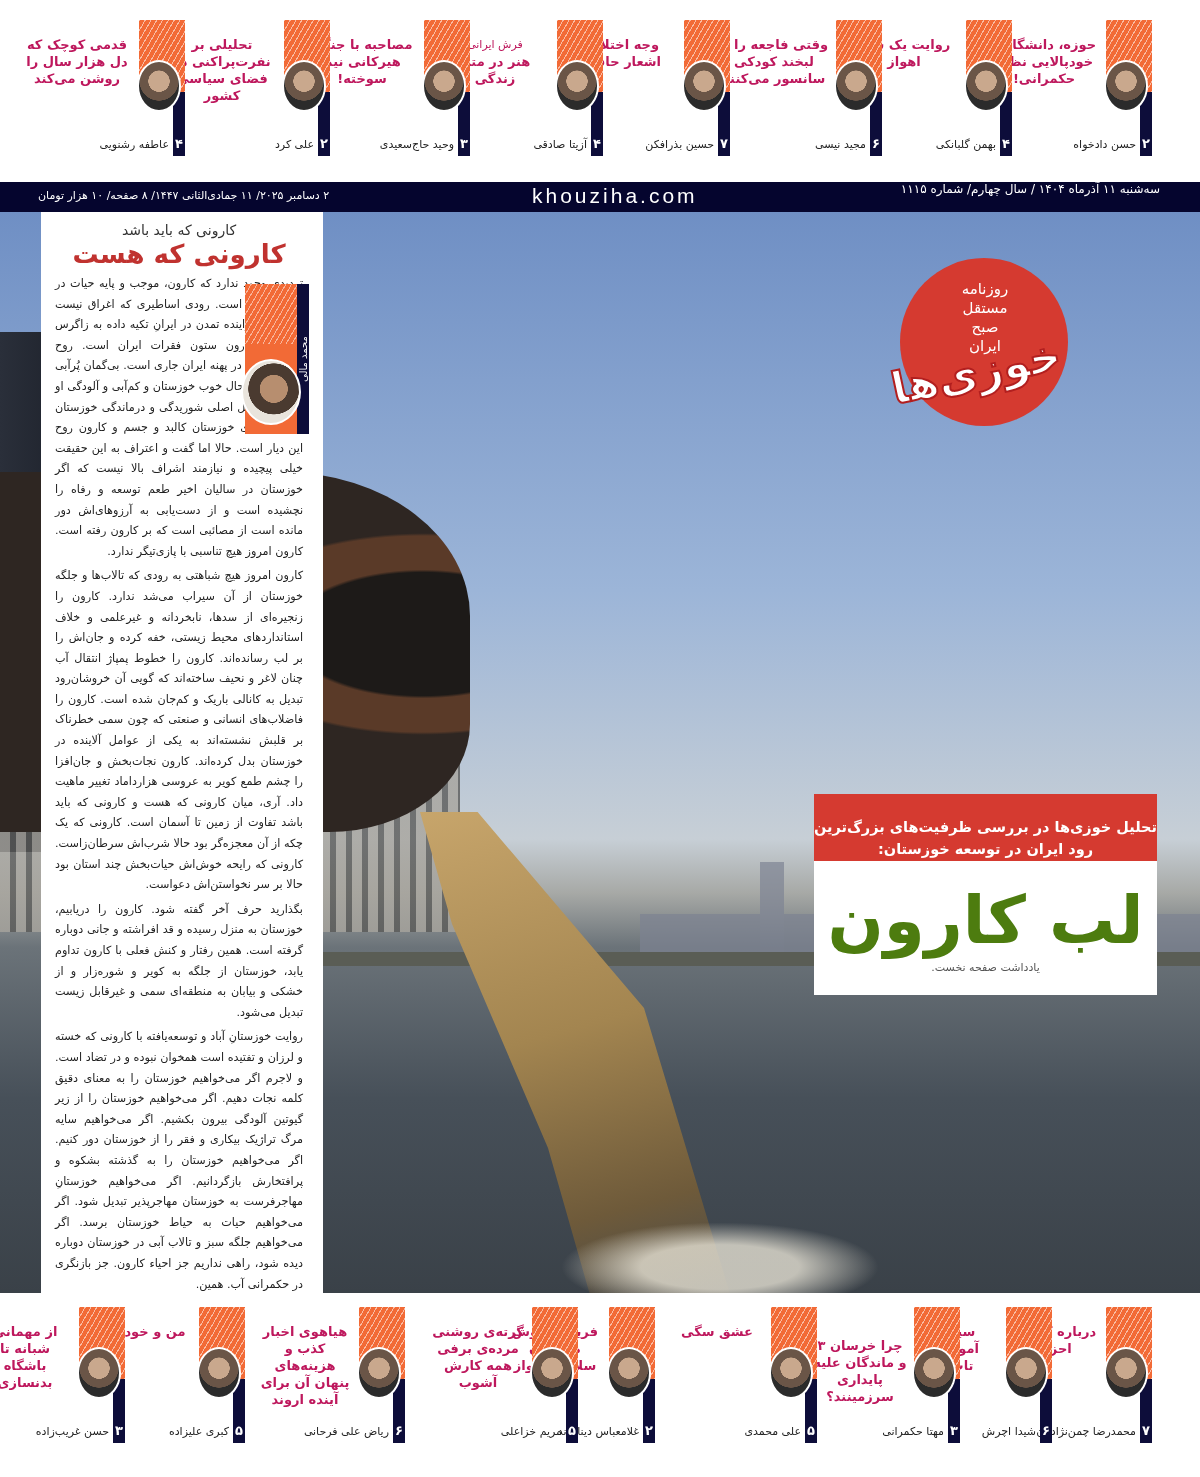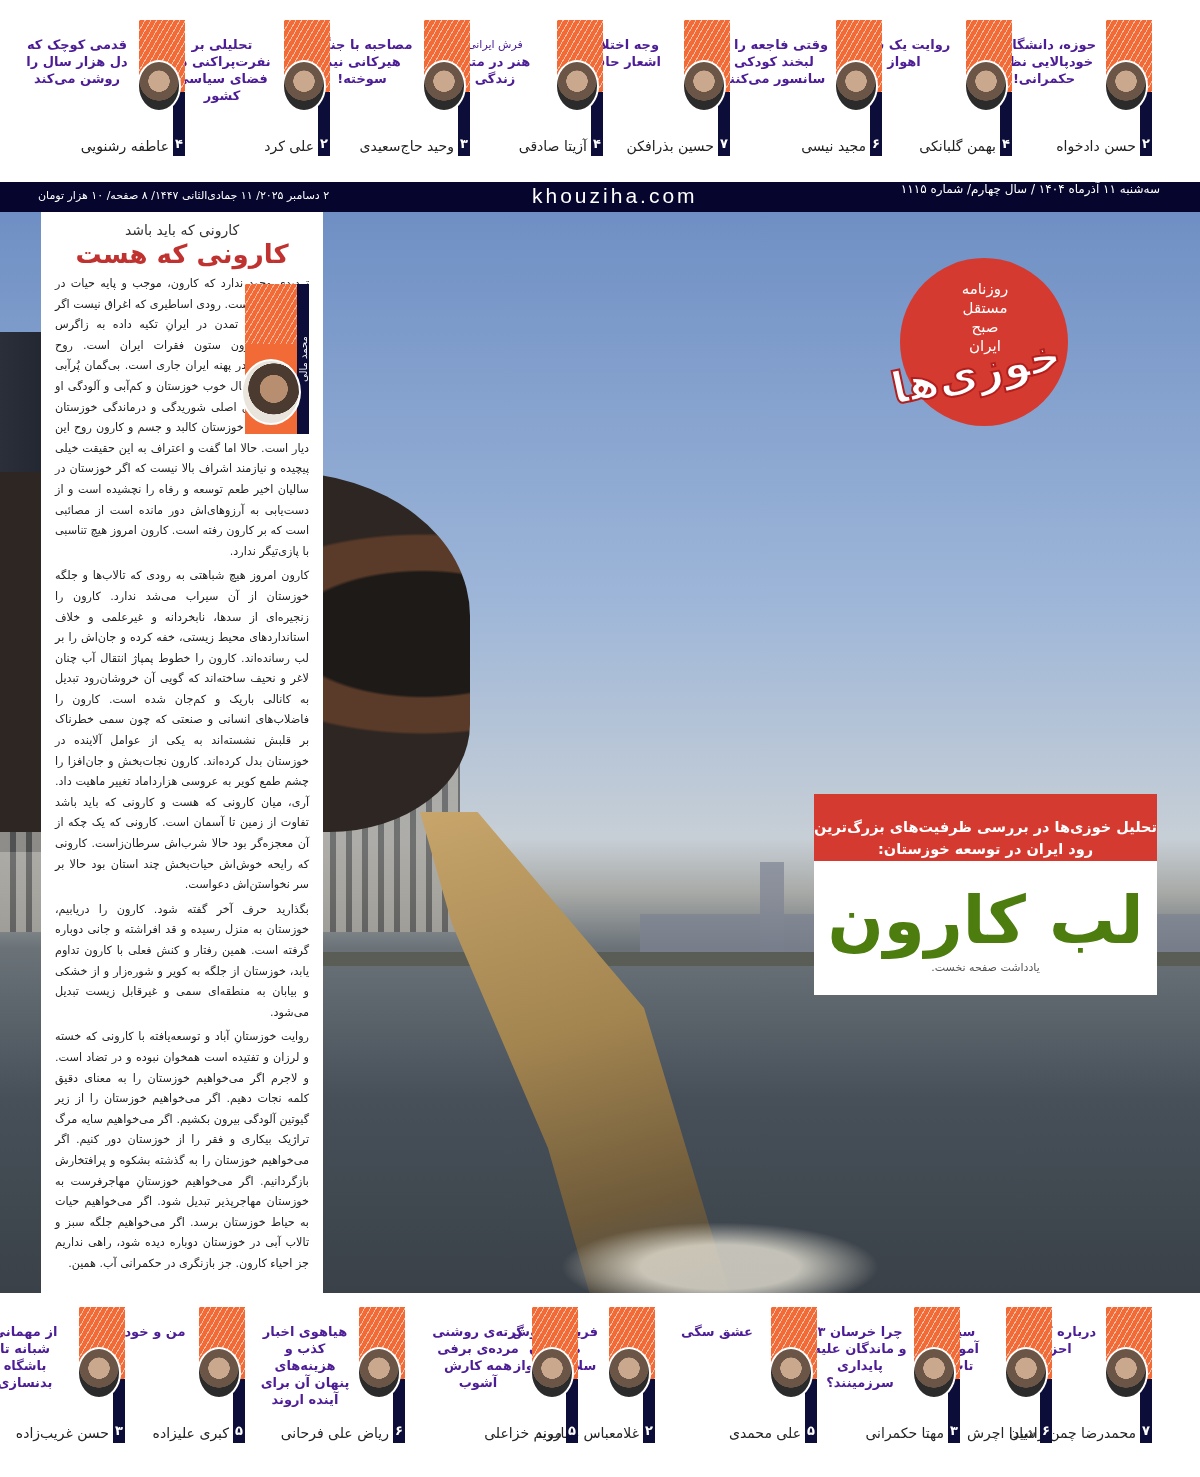--- a/index.html
+++ b/index.html
@@ -11,23 +11,23 @@
     .strip.top { top: 0; }
     .strip.bottom { top: 1293px; height: 184px; }
     .teaser { position: absolute; top: 20px; height: 140px; }
     .strip.bottom .teaser { top: 14px; }
     .teaser .pillar { position: absolute; top: 0; width: 46px; height: 136px; right: 0; }
     .teaser .pillar .orange { position: absolute; top: 0; left: 0; right: 0; height: 72px; background: #f26a36;
       background-image: repeating-linear-gradient(120deg, rgba(255,255,255,0.55) 0 1px, transparent 1px 5px); }
     .teaser .pillar .navy { position: absolute; top: 72px; right: 0; width: 12px; height: 64px; background: #0d0d3a; }
     .teaser .pillar .num { position: absolute; bottom: 0; right: 0; width: 12px; height: 24px; color: #fff; font-weight: bold; font-size: 13px; text-align: center; line-height: 24px; font-family: "DejaVu Sans", sans-serif; }
     .teaser .portrait { position: absolute; top: 40px; right: 4px; width: 44px; height: 52px; border-radius: 50%; background: radial-gradient(circle at 50% 40%, #c9a88d 0 30%, #6a5547 31% 55%, #2b2b2b 56%); border: 2px solid #fff; }
-    .teaser .headline { position: absolute; top: 16px; right: 52px; width: 112px; direction: rtl; text-align: center; font-weight: bold; font-size: 13px; line-height: 17px; color: #4c1d95; }
+    .teaser .headline { position: absolute; top: 16px; right: 52px; width: 112px; direction: rtl; text-align: center; font-weight: bold; font-size: 13px; line-height: 17px; color: #be185d; }
     .teaser .headline .small { font-weight: normal; font-size: 11px; display: block; }
-    .teaser .author { position: absolute; top: 118px; right: 16px; direction: rtl; white-space: nowrap; font-size: 14px; color: #222; }
+    .teaser .author { position: absolute; top: 118px; right: 16px; direction: rtl; white-space: nowrap; font-size: 11px; color: #222; }
 
     
     .datebar { position: absolute; top: 182px; left: 0; width: 1200px; height: 30px; background: #05052e; color: #fff; }
     .datebar .left { position: absolute; left: 38px; top: 7px; font-size: 11px; direction: rtl; }
     .datebar .site { position: absolute; left: 532px; top: 2px; font-size: 21px; letter-spacing: 3px; font-family: "Liberation Sans", sans-serif; }
     .datebar .right { position: absolute; right: 40px; top: 0; font-size: 12px; direction: rtl; }
 
     
     .hero { position: absolute; top: 212px; left: 0; width: 1200px; height: 1081px; overflow: hidden;
       background: linear-gradient(180deg, #6f8fc4 0%, #9cb5d8 35%, #c7cfd6 58%, #a7a9a6 63%, #6b7379 68%, #475059 82%, #3a4148 100%); }
@@ -40,21 +40,21 @@
     .hero .flow { position: absolute; left: 420px; top: 600px; width: 320px; height: 560px; background: linear-gradient(165deg, #c7a56b 0%, #a38550 40%, #6e5a3a 70%, transparent 90%); clip-path: polygon(0 0, 18% 0, 70% 35%, 100% 92%, 60% 100%, 40% 60%, 10% 20%); }
     .hero .splash { position: absolute; left: 560px; top: 1010px; width: 320px; height: 90px; background: radial-gradient(ellipse at center, rgba(240,235,220,0.75) 0 35%, transparent 70%); }
     .hero .bird { position: absolute; left: 985px; top: 620px; width: 40px; height: 8px; background: #2a2a2a; border-radius: 50%; transform: rotate(30deg); }
 
     
     .logo { position: absolute; left: 900px; top: 258px; width: 168px; height: 168px; border-radius: 50%; background: #d53a30; }
     .logo .tag { position: absolute; right: 48px; top: 22px; width: 70px; color: #fff; direction: rtl; text-align: center; font-size: 15px; line-height: 19px; }
     .logo .brand { position: absolute; left: -10px; top: 88px; color: #fff; font-weight: bold; font-size: 44px; transform: rotate(-12deg); direction: rtl; -webkit-text-stroke: 2px #b21f1f; letter-spacing: -2px; }
 
     
-    .article { position: absolute; top: 212px; left: 41px; width: 282px; height: 1081px; background: #fff; padding: 10px 14px 0 14px; direction: rtl; }
+    .article { position: absolute; top: 212px; left: 41px; width: 282px; height: 1081px; background: #fff; padding: 10px 20px 0 14px; direction: rtl; }
     .article .kicker { text-align: center; font-size: 14px; color: #333; margin-top: 0; }
     .article .title { text-align: center; font-size: 26px; font-weight: bold; color: #c0322f; margin-top: 0; line-height: 32px; }
     .article .author-box { position: absolute; right: 14px; top: 72px; width: 64px; height: 150px; }
     .article .author-box .ob { position: absolute; top: 0; left: 0; width: 52px; height: 150px; background: #f26a36; background-image: repeating-linear-gradient(120deg, rgba(255,255,255,0.5) 0 1px, transparent 1px 5px); background-size: 100% 60px; background-repeat: no-repeat; }
     .article .author-box .nb { position: absolute; top: 0; right: 0; width: 12px; height: 150px; background: #0d0d3a; }
     .article .author-box .nb span { position: absolute; left: 50%; top: 50%; transform: translate(-50%,-50%) rotate(-90deg); color: #fff; font-size: 10px; white-space: nowrap; }
     .article .author-box .face { position: absolute; top: 75px; left: -4px; width: 60px; height: 66px; border-radius: 50%; background: radial-gradient(circle at 55% 45%, #b78e6f 0 30%, #4a3a30 31% 55%, #e9e4dc 56%); border: 2px solid #fff; }
     .article .body { font-size: 11.2px; line-height: 20.6px; color: #222; text-align: justify; margin-top: 4px; }
     .article .body p { margin: 0; }
     .article .body .para-gap { margin-top: 4px; }
@@ -225,21 +225,21 @@
       <div class="headline" style="width: 96px;"><span>سیستم آموزشی تاب‌آور</span></div>
       <div class="author">شیدا اچرش</div>
     </div>
     <div class="teaser" style="right: 240px; width: 150px;">
       <div class="pillar">
         <div class="orange"></div>
         <div class="navy"></div>
         <div class="num">۳</div>
       </div>
       <div class="portrait"></div>
-      <div class="headline" style="width: 96px;"><span>چرا خرسان ۳ و ماندگان علیه پایداری سرزمینند؟</span></div>
+      <div class="headline" style="width: 96px; margin-top: 14px;"><span>چرا خرسان ۳ و ماندگان علیه پایداری سرزمینند؟</span></div>
       <div class="author">مهتا حکمرانی</div>
     </div>
     <div class="teaser" style="right: 383px; width: 150px;">
       <div class="pillar">
         <div class="orange"></div>
         <div class="navy"></div>
         <div class="num">۵</div>
       </div>
       <div class="portrait"></div>
       <div class="headline" style="width: 96px;"><span>عشق سگی</span></div>

